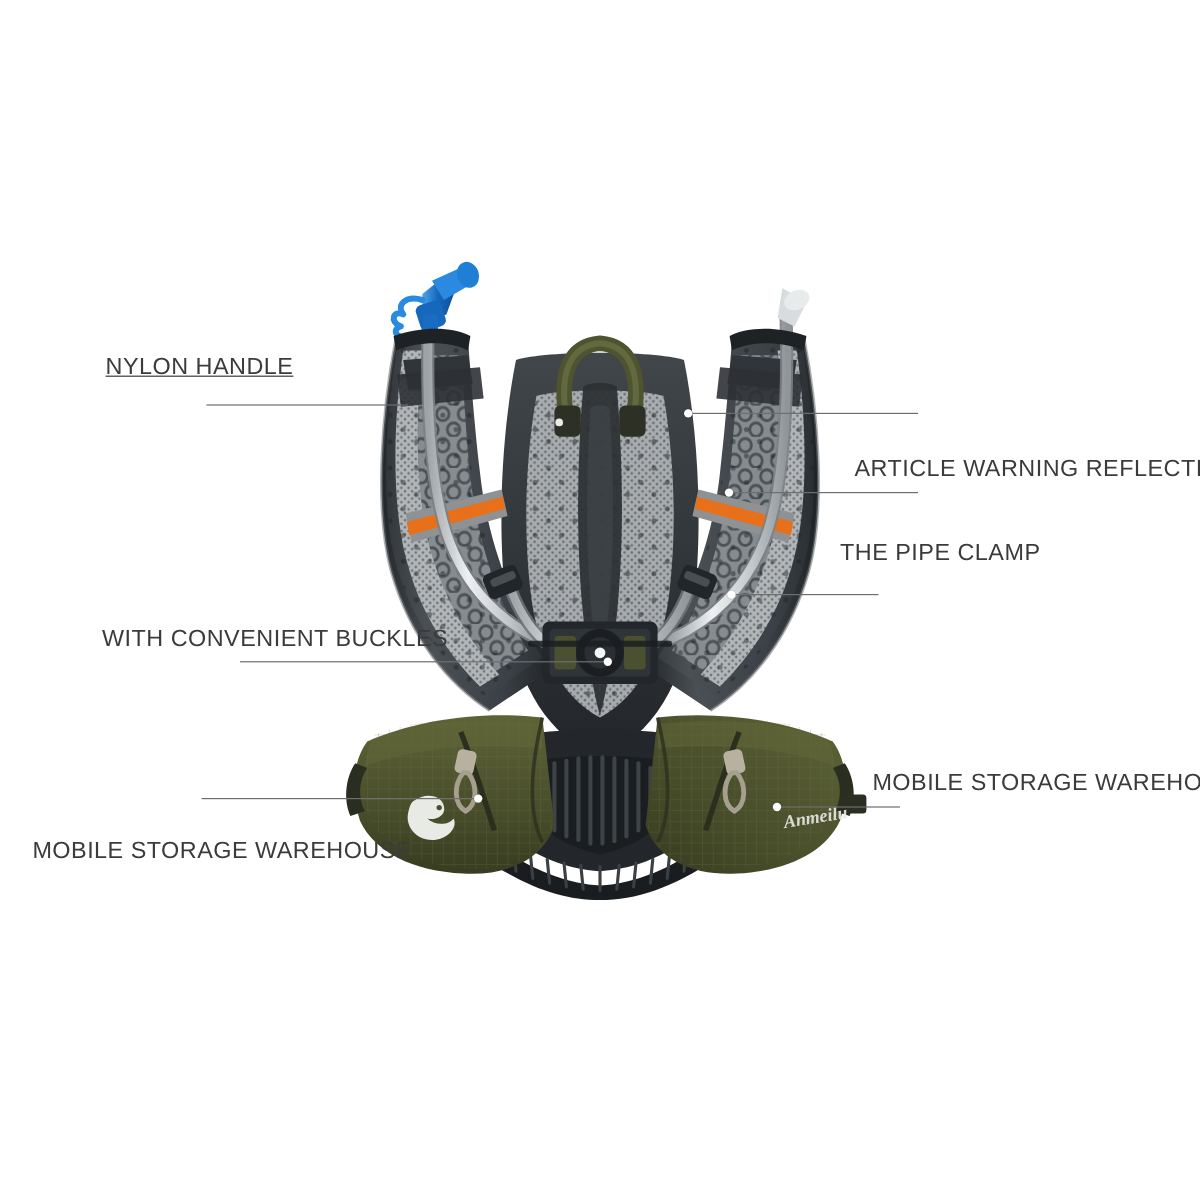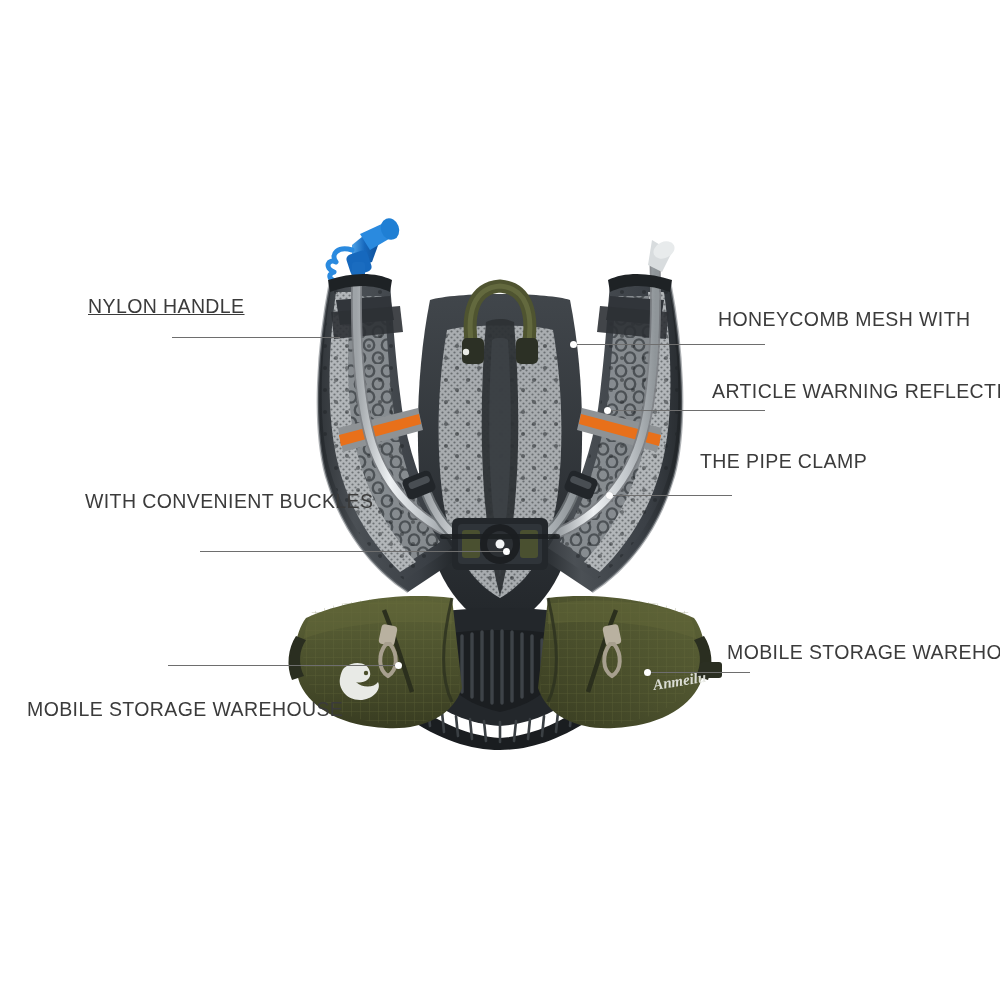--- a/index.html
+++ b/index.html
@@ -369,25 +369,24 @@
 
     <div class="leader-line" style="left:650px; top:672px; width:100px;"></div>
     <div class="leader-dot" style="left:644px; top:669px;"></div>
 
     <div class="leader-line" style="left:168px; top:665px; width:232px;"></div>
     <div class="leader-dot" style="left:395px; top:662px;"></div>
   </div>
 
   <div class="callout-label" style="left:88px; top:297px;text-decoration:underline;">NYLON HANDLE</div>
 
-  <div class="callout-label" style="left:718px; top:310px;">HONEYCOMB MESH WITH</div>
 
   <div class="callout-label" style="left:712px; top:382px;">ARTICLE WARNING REFLECTIVE</div>
 
   <div class="callout-label" style="left:700px; top:452px;">THE PIPE CLAMP</div>
 
-  <div class="callout-label" style="left:85px; top:492px;">WITH CONVENIENT BUCKLES</div>
+  <div class="callout-label" style="left:85px; top:523px;">WITH CONVENIENT BUCKLES</div>
 
   <div class="callout-label" style="left:727px; top:643px;">MOBILE STORAGE WAREHOUSE</div>
 
   <div class="callout-label" style="left:27px; top:700px;">MOBILE STORAGE WAREHOUSE</div>
 
 </div>
 
 </body></html>

